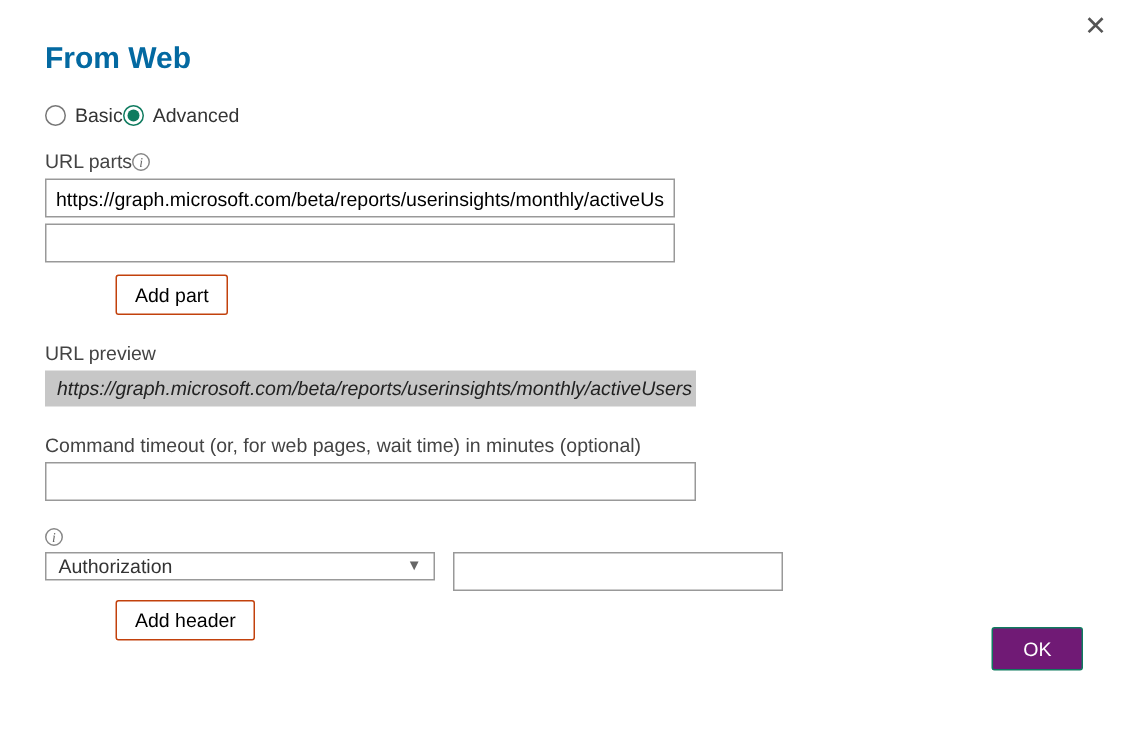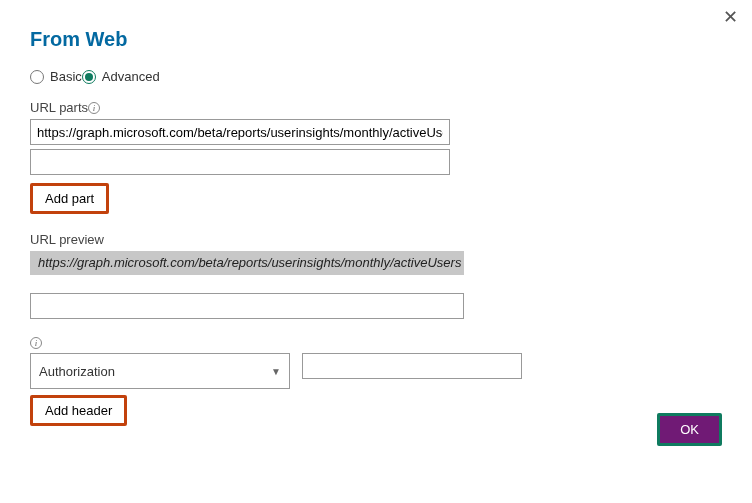--- a/index.html
+++ b/index.html
@@ -90,26 +90,27 @@
     border: 1px solid #999;
     padding: 2px 6px;
     font-size: 13px;
     font-family: inherit;
     display: block;
     margin-bottom: 4px;
     background: #fff;
   }
   .text-input.full { width: 434px; }
   .btn {
-    border: 3px solid #c2410c;
+    border: 1px solid #c2410c;
     background: #fff;
     padding: 5px 12px;
     font-size: 13px;
     cursor: pointer;
     border-radius: 2px;
+    margin-left: 47px;
   }
   .btn.primary {
     background: #701a75;
     color: #fff;
     border-color: #0f7b5f;
     padding: 6px 20px;
   }
   .section { margin-bottom: 18px; }
   .preview-box {
     width: 434px;
@@ -121,21 +122,21 @@
     min-height: 22px;
     line-height: 16px;
   }
   .hdr-row {
     display: flex;
     gap: 12px;
     margin-bottom: 6px;
   }
   .select-box {
     width: 260px;
-    height: 36px;
+    height: 19px;
     border: 1px solid #999;
     background: #fff;
     display: flex;
     align-items: center;
     justify-content: space-between;
     padding: 0 8px;
     font-size: 13px;
     cursor: pointer;
   }
   .select-caret {
@@ -190,20 +191,23 @@
   </div>
 
   <div class="section">
     <div class="field-label">
       <span>URL preview</span>
     </div>
     <div class="preview-box">https://graph.microsoft.com/beta/reports/userinsights/monthly/activeUsers</div>
   </div>
 
   <div class="section">
+    <div class="field-label">
+      <span>Command timeout (or, for web pages, wait time) in minutes (optional)</span>
+    </div>
     <input class="text-input full" value="" style="">
   </div>
 
   <div class="section">
     <div class="field-label">
       <span class="info-icon">i</span>
     </div>
     <div class="hdr-row">
       <div class="select-box">
         <span>Authorization</span>

